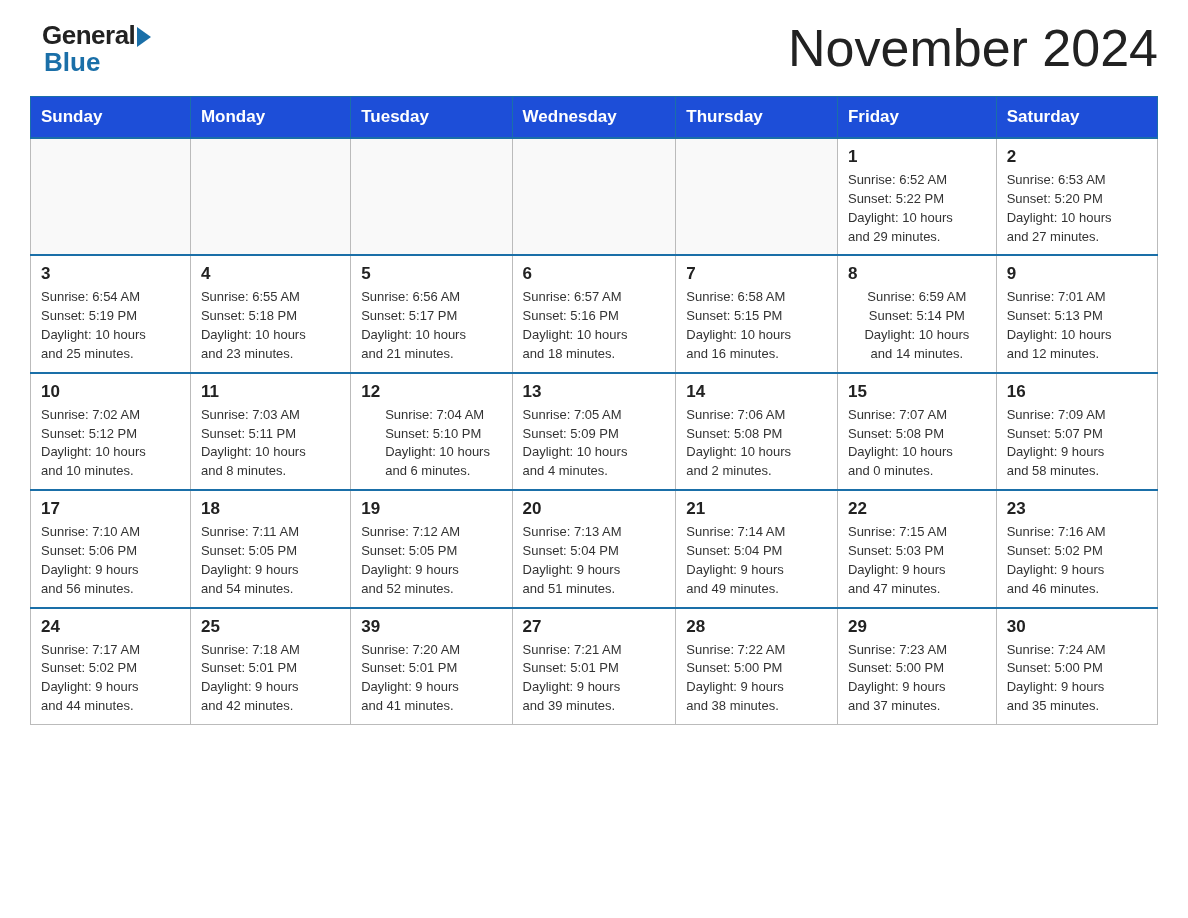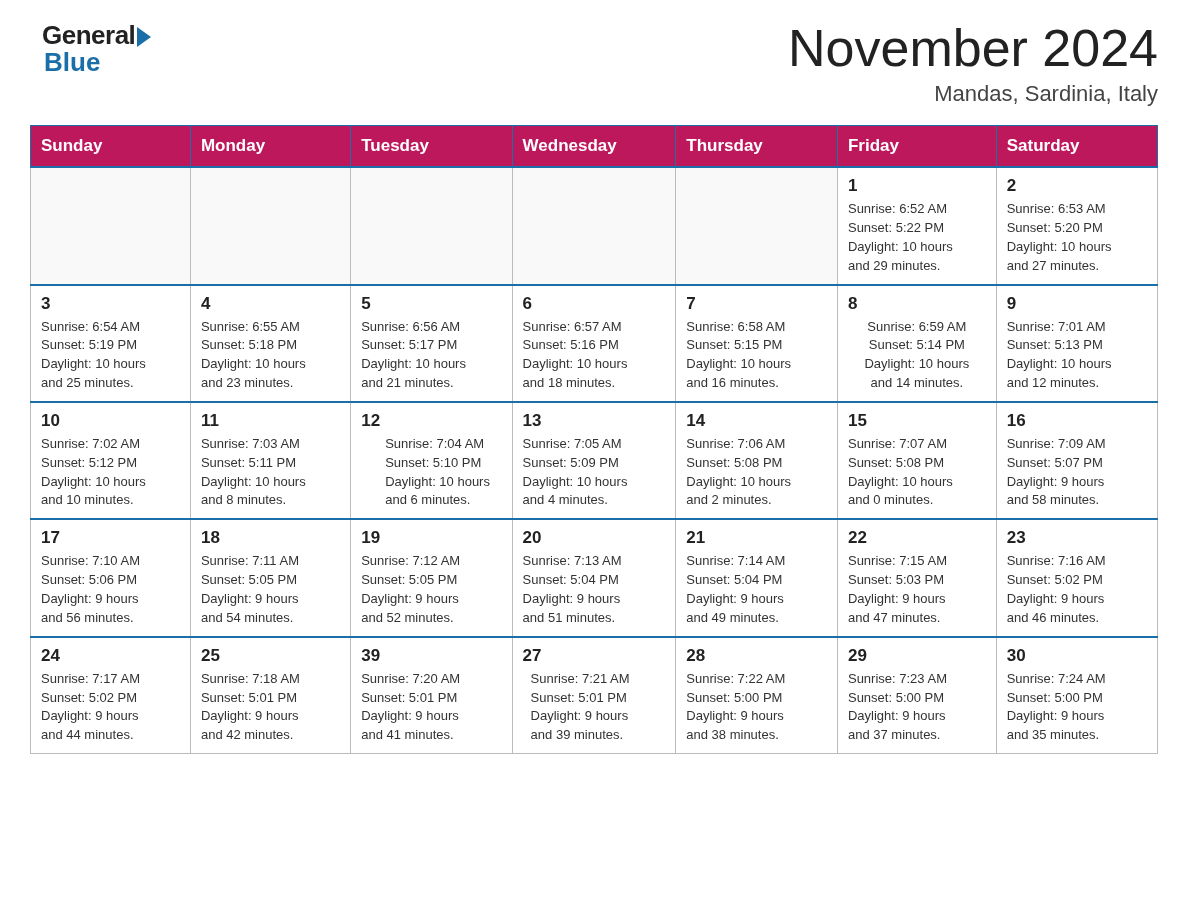--- a/index.html
+++ b/index.html
@@ -62,21 +62,21 @@
       font-size: 22px;
       color: #444;
       margin-top: 4px;
     }
     .calendar {
       width: 100%;
       border-collapse: collapse;
       border: 1px solid #aaa;
     }
     .calendar th {
-      background: #be185d;
+      background: #1d4ed8;
       color: #fff;
       font-size: 17px;
       font-weight: bold;
       padding: 10px 10px;
       border: 1px solid #1a6fa8;
       text-align: left;
     }
     .calendar td {
       vertical-align: top;
       border: 1px solid #bbb;
@@ -109,21 +109,20 @@
 <div class="header">
   <div class="logo">
     <div class="logo-top">
       <span class="logo-general">General</span>
       <div class="logo-arrow"></div>
     </div>
     <span class="logo-line2">Blue</span>
   </div>
   <div class="title-block">
     <div class="month-title">November 2024</div>
-    <div class="location-title">Mandas, Sardinia, Italy</div>
   </div>
 </div>
 
 <table class="calendar">
   <thead>
     <tr>
     <th>Sunday</th>
         <th>Monday</th>
         <th>Tuesday</th>
         <th>Wednesday</th>
@@ -324,21 +323,21 @@
         </td>
         <td>
           <span class="day-num">39</span>
           <div class="day-info" style="white-space: pre-line;">Sunrise: 7:20 AM
 Sunset: 5:01 PM
 Daylight: 9 hours
 and 41 minutes.</div>
         </td>
         <td>
           <span class="day-num">27</span>
-          <div class="day-info" style="white-space: pre-line; margin-left: 8px;">Sunrise: 7:21 AM
+          <div class="day-info" style="white-space: pre-line;">Sunrise: 7:21 AM
 Sunset: 5:01 PM
 Daylight: 9 hours
 and 39 minutes.</div>
         </td>
         <td>
           <span class="day-num">28</span>
           <div class="day-info" style="white-space: pre-line;">Sunrise: 7:22 AM
 Sunset: 5:00 PM
 Daylight: 9 hours
 and 38 minutes.</div>

